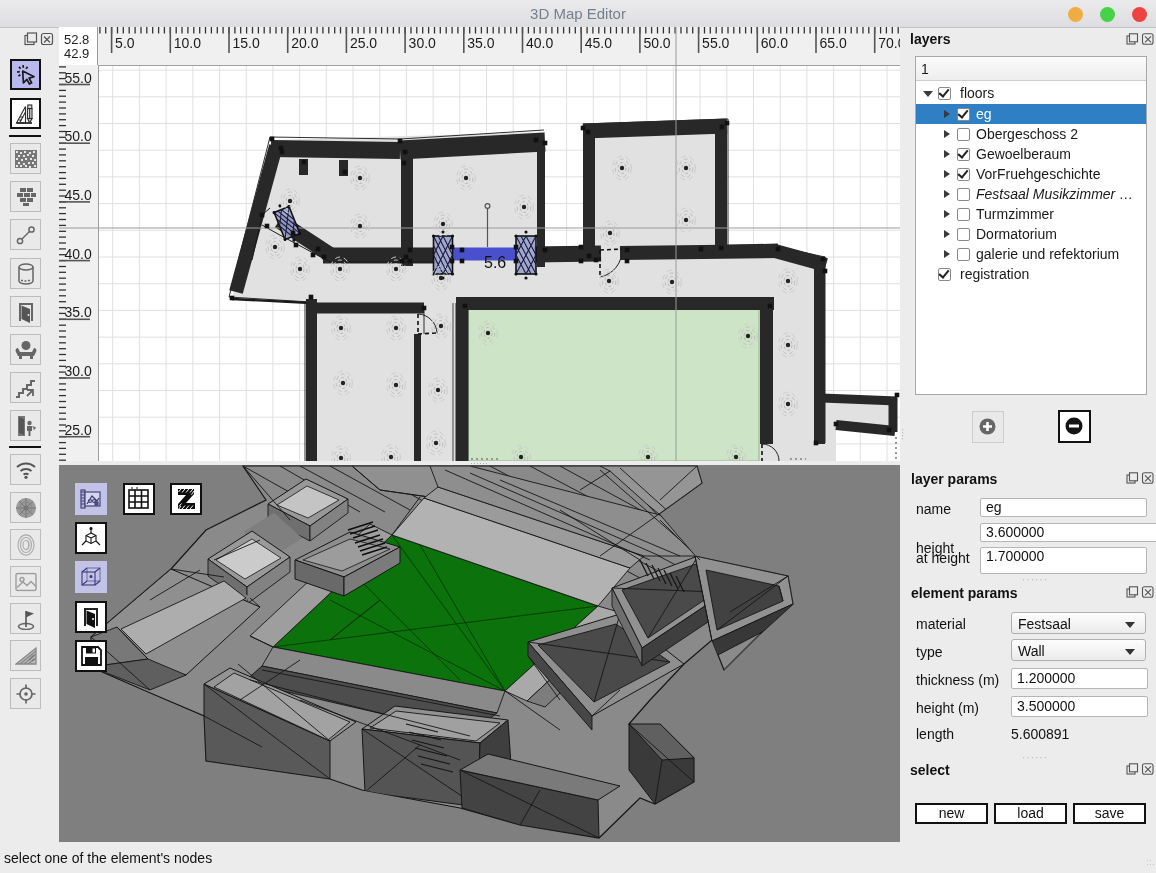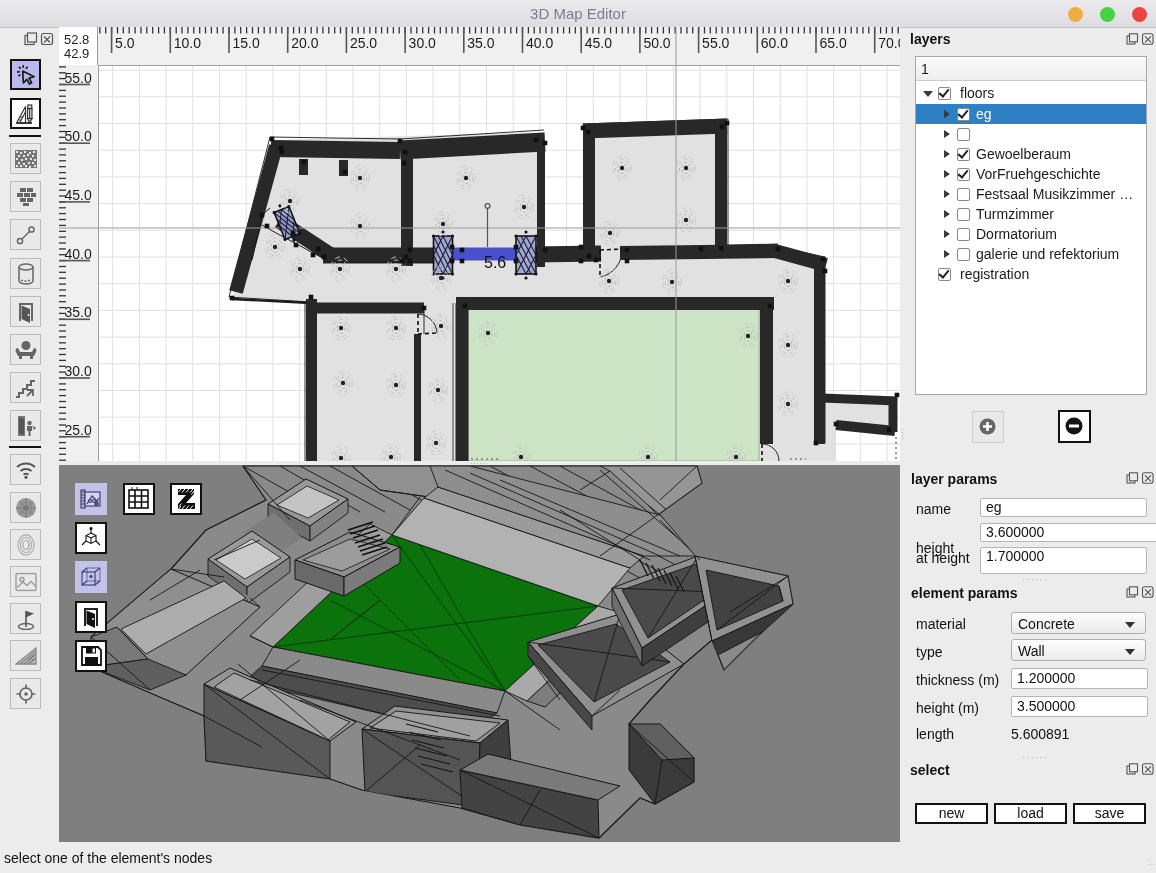--- a/index.html
+++ b/index.html
@@ -1017,29 +1017,30 @@
       <div style="position:absolute;left:0;top:0;width:230px;height:24px;background:linear-gradient(#fbfbfb,#eee);border-bottom:1px solid #ccc;line-height:24px;padding-left:5px;box-sizing:border-box;">1</div>
       <div class="exp" style="left:7px;top:34px;border-left:5px solid transparent;border-right:5px solid transparent;border-top:6px solid #3a3a3a;"></div>
       <div class="cb c" style="left:22px;top:30px"></div>
       <div class="lrow" style="top:26px;padding-left:44px;box-sizing:border-box;">floors</div>
       <div class="lrow" style="top:47px;background:#2e7fc4;color:#fff;"></div>
       <div class="exp" style="left:28px;top:53px;border-top:4.5px solid transparent;border-bottom:4.5px solid transparent;border-left:6px solid #3a3a3a;"></div>
       <div class="cb c" style="left:41px;top:50.5px"></div>
       <div class="lrow" style="top:47px;padding-left:60px;box-sizing:border-box;color:#fff;">eg</div>
       <div class="exp" style="left:28px;top:73px;border-top:4.5px solid transparent;border-bottom:4.5px solid transparent;border-left:6px solid #3a3a3a;"></div>
       <div class="cb" style="left:41px;top:70.5px"></div>
+      <div class="lrow" style="top:67px;padding-left:60px;box-sizing:border-box;">Obergeschoss 2</div>
       <div class="exp" style="left:28px;top:93px;border-top:4.5px solid transparent;border-bottom:4.5px solid transparent;border-left:6px solid #3a3a3a;"></div>
       <div class="cb c" style="left:41px;top:90.5px"></div>
       <div class="lrow" style="top:87px;padding-left:60px;box-sizing:border-box;">Gewoelberaum</div>
       <div class="exp" style="left:28px;top:113px;border-top:4.5px solid transparent;border-bottom:4.5px solid transparent;border-left:6px solid #3a3a3a;"></div>
       <div class="cb c" style="left:41px;top:110.5px"></div>
       <div class="lrow" style="top:107px;padding-left:60px;box-sizing:border-box;">VorFruehgeschichte</div>
       <div class="exp" style="left:28px;top:133px;border-top:4.5px solid transparent;border-bottom:4.5px solid transparent;border-left:6px solid #3a3a3a;"></div>
       <div class="cb" style="left:41px;top:130.5px"></div>
-      <div class="lrow" style="top:127px;padding-left:60px;box-sizing:border-box;">Festsaal Musikzimmer …</div>
+      <div class="lrow" style="top:127px;padding-left:60px;box-sizing:border-box;font-style:italic;">Festsaal Musikzimmer …</div>
       <div class="exp" style="left:28px;top:153px;border-top:4.5px solid transparent;border-bottom:4.5px solid transparent;border-left:6px solid #3a3a3a;"></div>
       <div class="cb" style="left:41px;top:150.5px"></div>
       <div class="lrow" style="top:147px;padding-left:60px;box-sizing:border-box;">Turmzimmer</div>
       <div class="exp" style="left:28px;top:173px;border-top:4.5px solid transparent;border-bottom:4.5px solid transparent;border-left:6px solid #3a3a3a;"></div>
       <div class="cb" style="left:41px;top:170.5px"></div>
       <div class="lrow" style="top:167px;padding-left:60px;box-sizing:border-box;">Dormatorium</div>
       <div class="exp" style="left:28px;top:193px;border-top:4.5px solid transparent;border-bottom:4.5px solid transparent;border-left:6px solid #3a3a3a;"></div>
       <div class="cb" style="left:41px;top:190.5px"></div>
       <div class="lrow" style="top:187px;padding-left:60px;box-sizing:border-box;">galerie und refektorium</div>
       <div class="cb c" style="left:22px;top:210.5px"></div>
@@ -1076,21 +1077,21 @@
     <div class="abs ptitle" style="left:911px;top:585px">element params</div>
     <svg class="abs" style="left:1126px;top:586px" width="28" height="13" viewBox="0 0 28 13">
       <g fill="none" stroke="#555" stroke-width="1.1">
         <rect x="1" y="3" width="8" height="8" fill="#ececec"></rect>
         <rect x="3.5" y="0.8" width="8" height="8" fill="#ececec"></rect>
         <rect x="16.5" y="0.8" width="10.5" height="10.5" rx="2"></rect>
         <path d="M19 3.3 L25 9.3 M25 3.3 L19 9.3"></path>
       </g>
     </svg>
     <div class="abs lbl" style="left:916px;top:616px">material</div>
-    <div class="abs combo" style="left:1011px;top:612px;width:135px;height:22px;line-height:22px;">Concrete</div>
+    <div class="abs combo" style="left:1011px;top:612px;width:135px;height:22px;line-height:22px;">Festsaal</div>
     <div class="abs lbl" style="left:916px;top:644px">type</div>
     <div class="abs combo" style="left:1011px;top:639px;width:135px;height:22px;line-height:22px;">Wall</div>
     <div class="abs lbl" style="left:916px;top:672px">thickness (m)</div>
     <div class="abs inp" style="left:1011px;top:668px;width:137px;height:21px;line-height:19px;">1.200000</div>
     <div class="abs lbl" style="left:916px;top:700px">height (m)</div>
     <div class="abs inp" style="left:1011px;top:696px;width:137px;height:21px;line-height:19px;">3.500000</div>
     <div class="abs lbl" style="left:916px;top:726px">length</div>
     <div class="abs lbl" style="left:1011px;top:726px">5.600891</div>
     <div class="abs ptitle" style="left:910px;top:762px">select</div>
     <svg class="abs" style="left:1126px;top:763px" width="28" height="13" viewBox="0 0 28 13">

